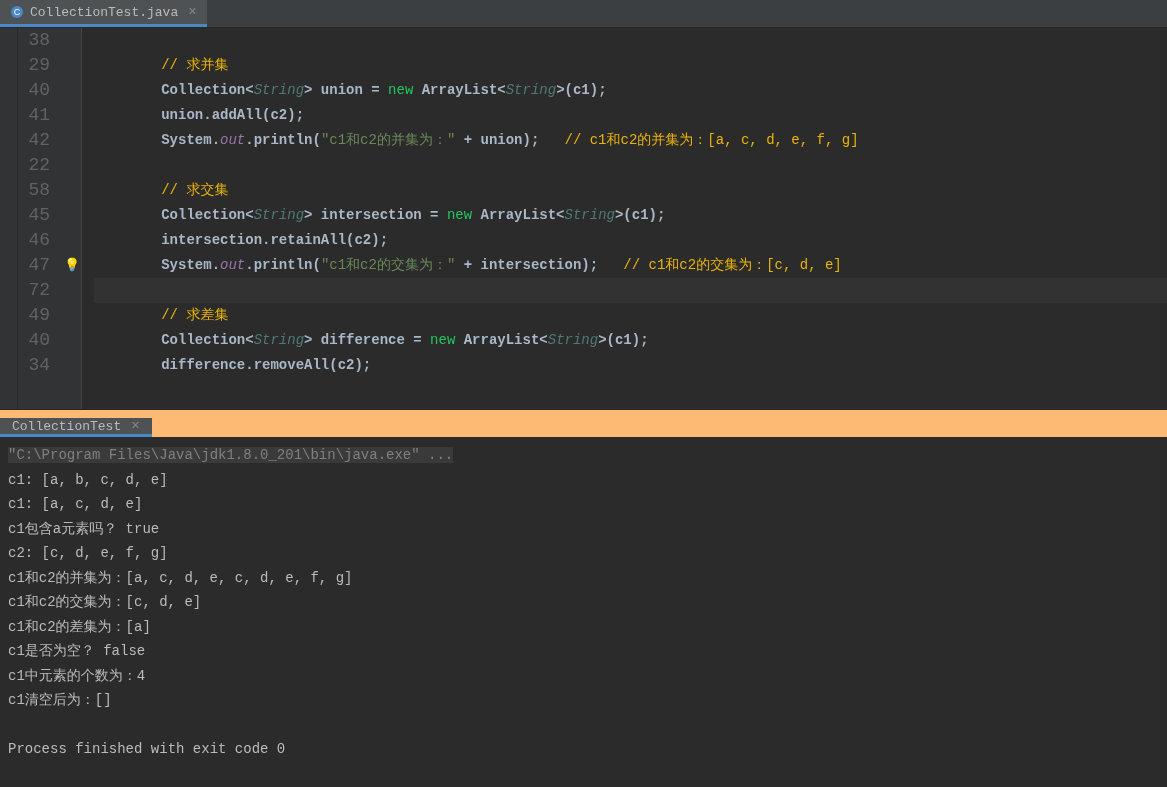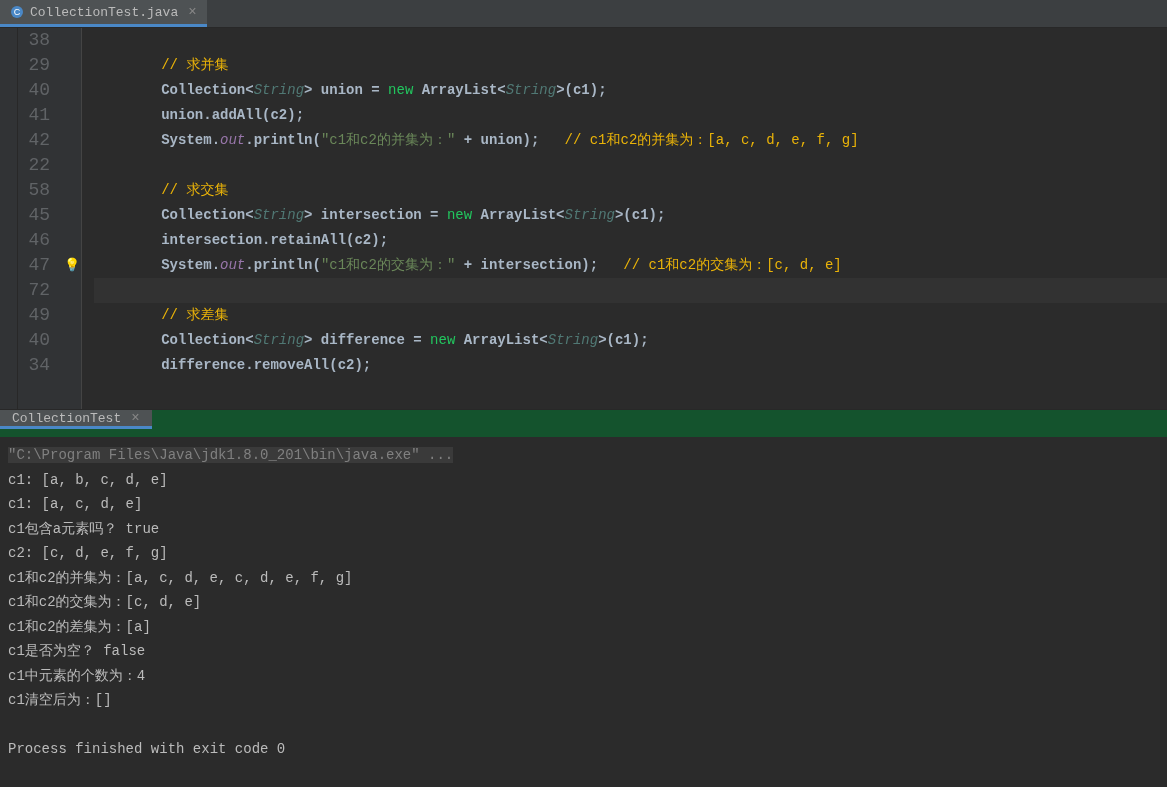--- a/index.html
+++ b/index.html
@@ -77,24 +77,24 @@
     }
     .code-line { height: 25px; }
     .line-highlight { background: #323232; }
     .kw { color: #22c55e; font-family: Liberation Mono, monospace; }
     .type { color: #a9b7c6; font-weight: bold; }
     .typeparam { color: #507874; font-style: italic; }
     .str { color: #6a8759; }
     .field { color: #9876aa; font-style: italic; text-align: center; }
     .comment { color: #eab308; }
     .run-tabs {
-      background: #14532d;
+      background: #fdba74;
       height: 28px;
       display: flex;
-      align-items: flex-start;
+      align-items: flex-end;
       border-top: 1px solid #282828;
     }
     .run-tab {
       display: flex;
       align-items: center;
       padding: 0 12px;
       gap: 6px;
       background: #4e5254;
       border-bottom: 3px solid #4a88c7;
       cursor: pointer;

